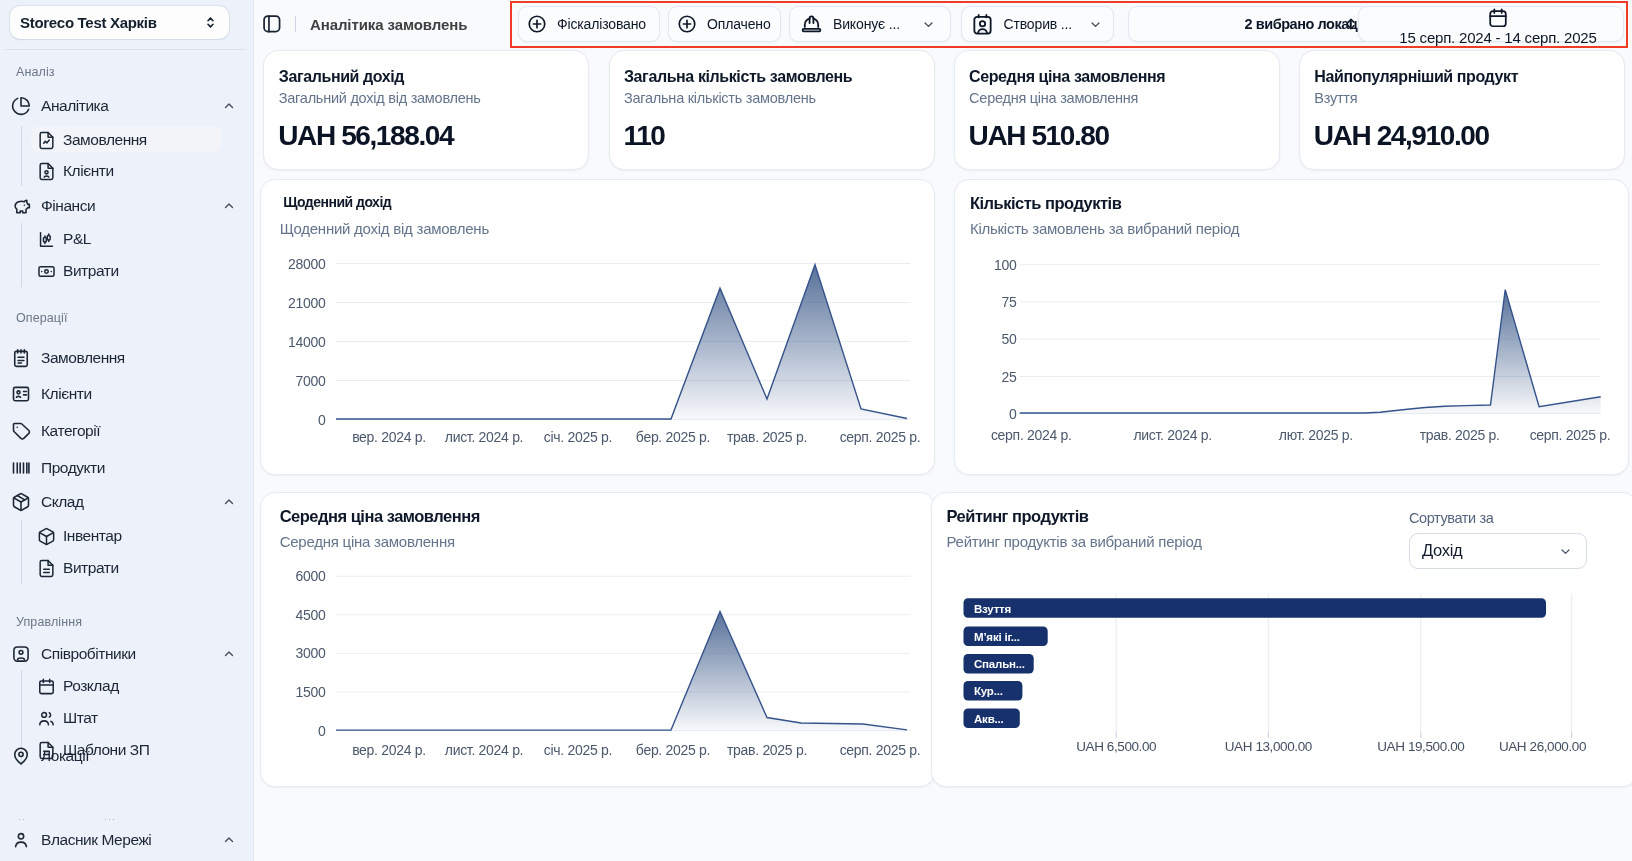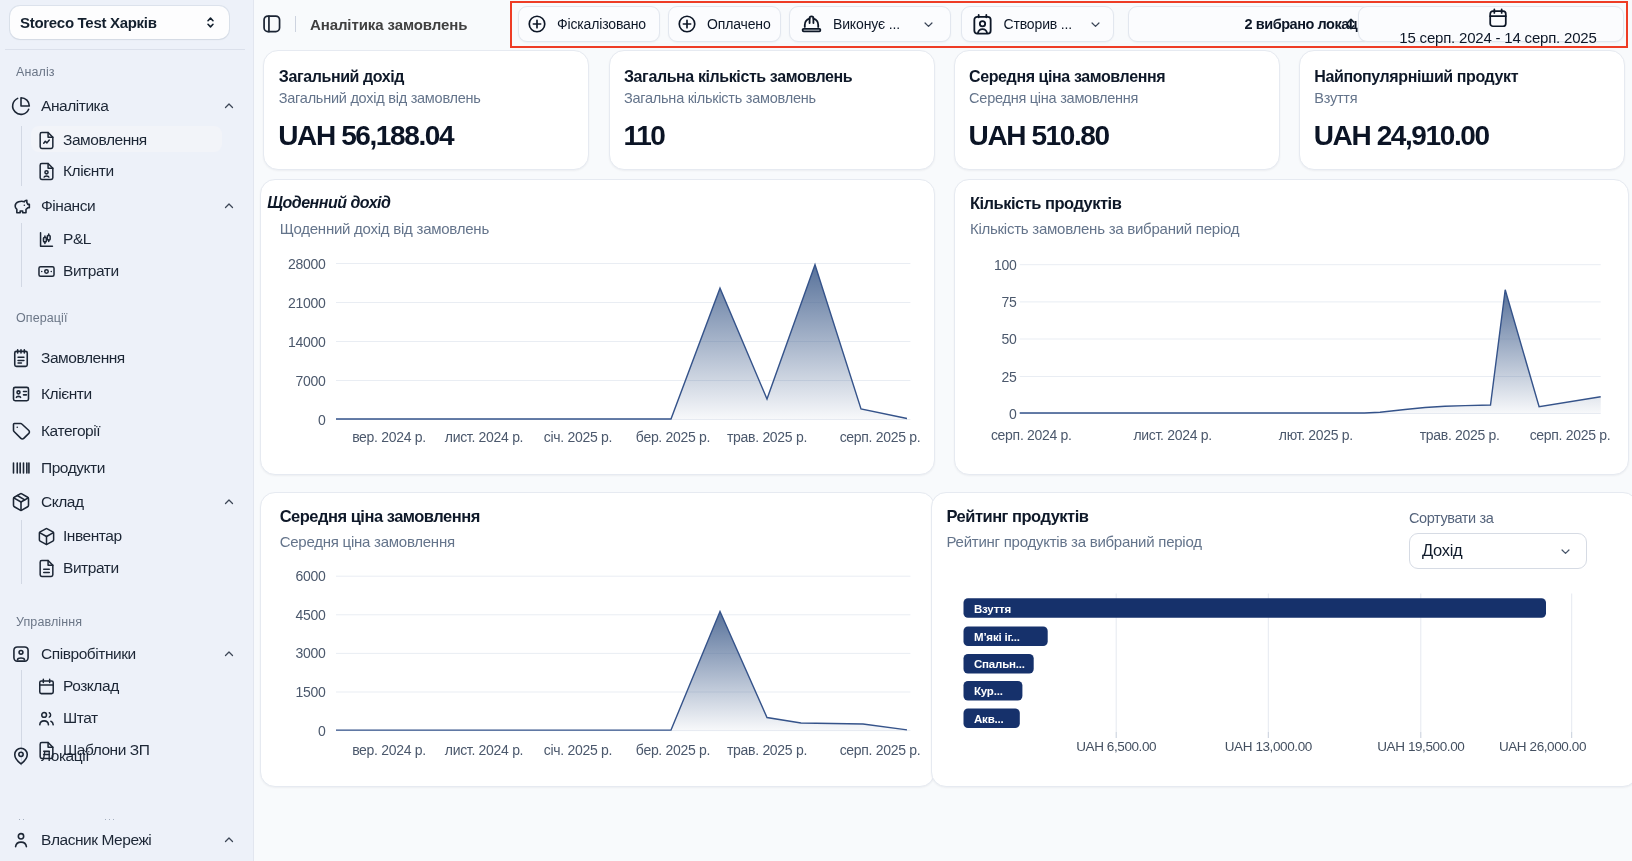--- a/index.html
+++ b/index.html
@@ -353,21 +353,21 @@
   <div class="c-sub" style="left:14.5px;top:39px;">Середня ціна замовлення</div>
   <div class="statval">UAH 510.80</div>
 </div>
 <div class="card" style="left:1298.8px;top:49.5px;width:326px;height:120px;">
   <div class="c-title" style="left:14.5px;top:17px;font-size:16px;">Найпопулярніший продукт</div>
   <div class="c-sub" style="left:14.5px;top:39px;">Взуття</div>
   <div class="statval">UAH 24,910.00</div>
 </div>
 
 <div class="card" style="left:260.2px;top:178.5px;width:675px;height:296px;">
-  <div class="c-title" style="left:6px;top:14px;font-size:16px;letter-spacing:-0.5px;font-style:italic;">Щоденний дохід</div>
+  <div class="c-title" style="left:22px;top:14px;font-size:14px;letter-spacing:-0.5px;">Щоденний дохід</div>
   <div class="c-sub" style="left:18.5px;top:40px;font-size:15px;">Щоденний дохід від замовлень</div>
   <svg width="675" height="296" style="position:absolute;left:0;top:0;">
     <defs>
         <linearGradient id="g1" x1="0" y1="0" x2="0" y2="1">
           <stop offset="0" stop-color="#45628f" stop-opacity="0.9"></stop>
           <stop offset="1" stop-color="#44618f" stop-opacity="0.04"></stop>
         </linearGradient>
       </defs>
     <g stroke="#e9edf3" stroke-width="1">
       <line x1="75" y1="83.5" x2="649.4" y2="83.5"></line>

